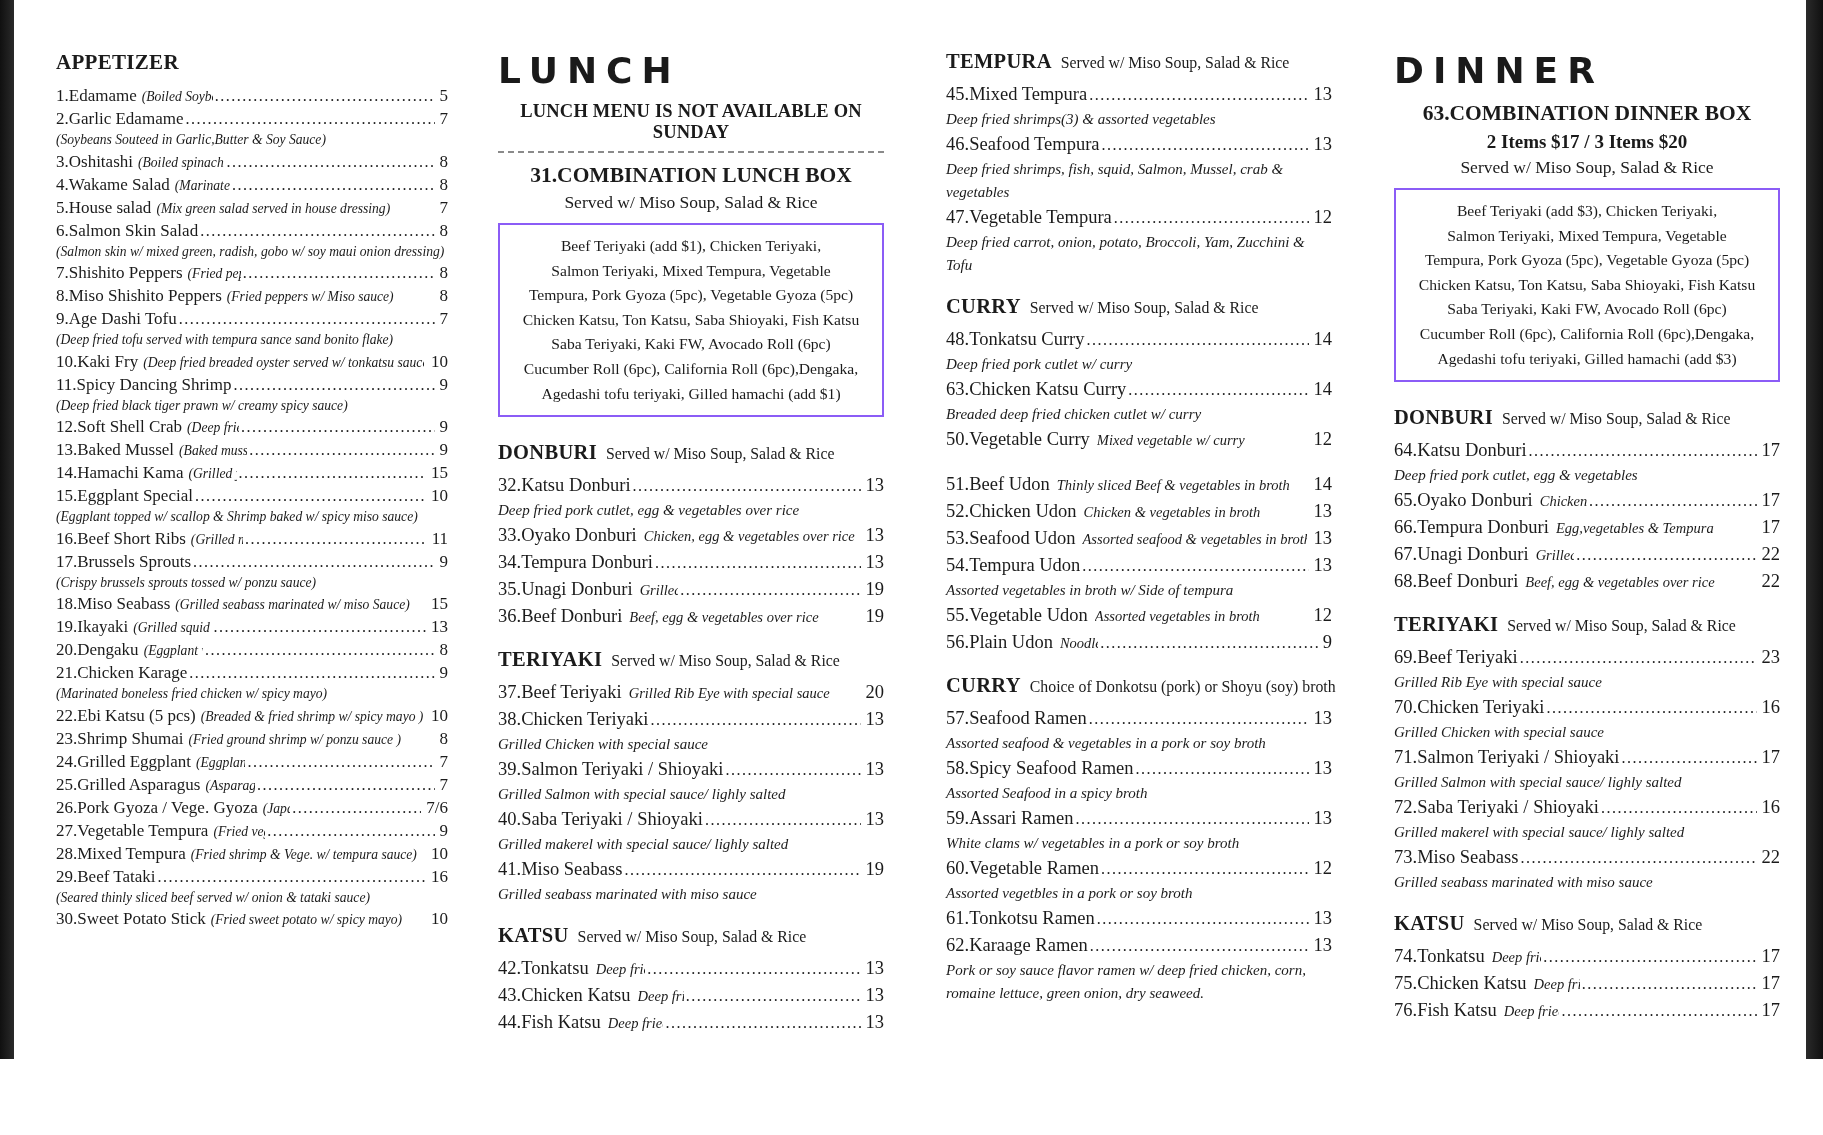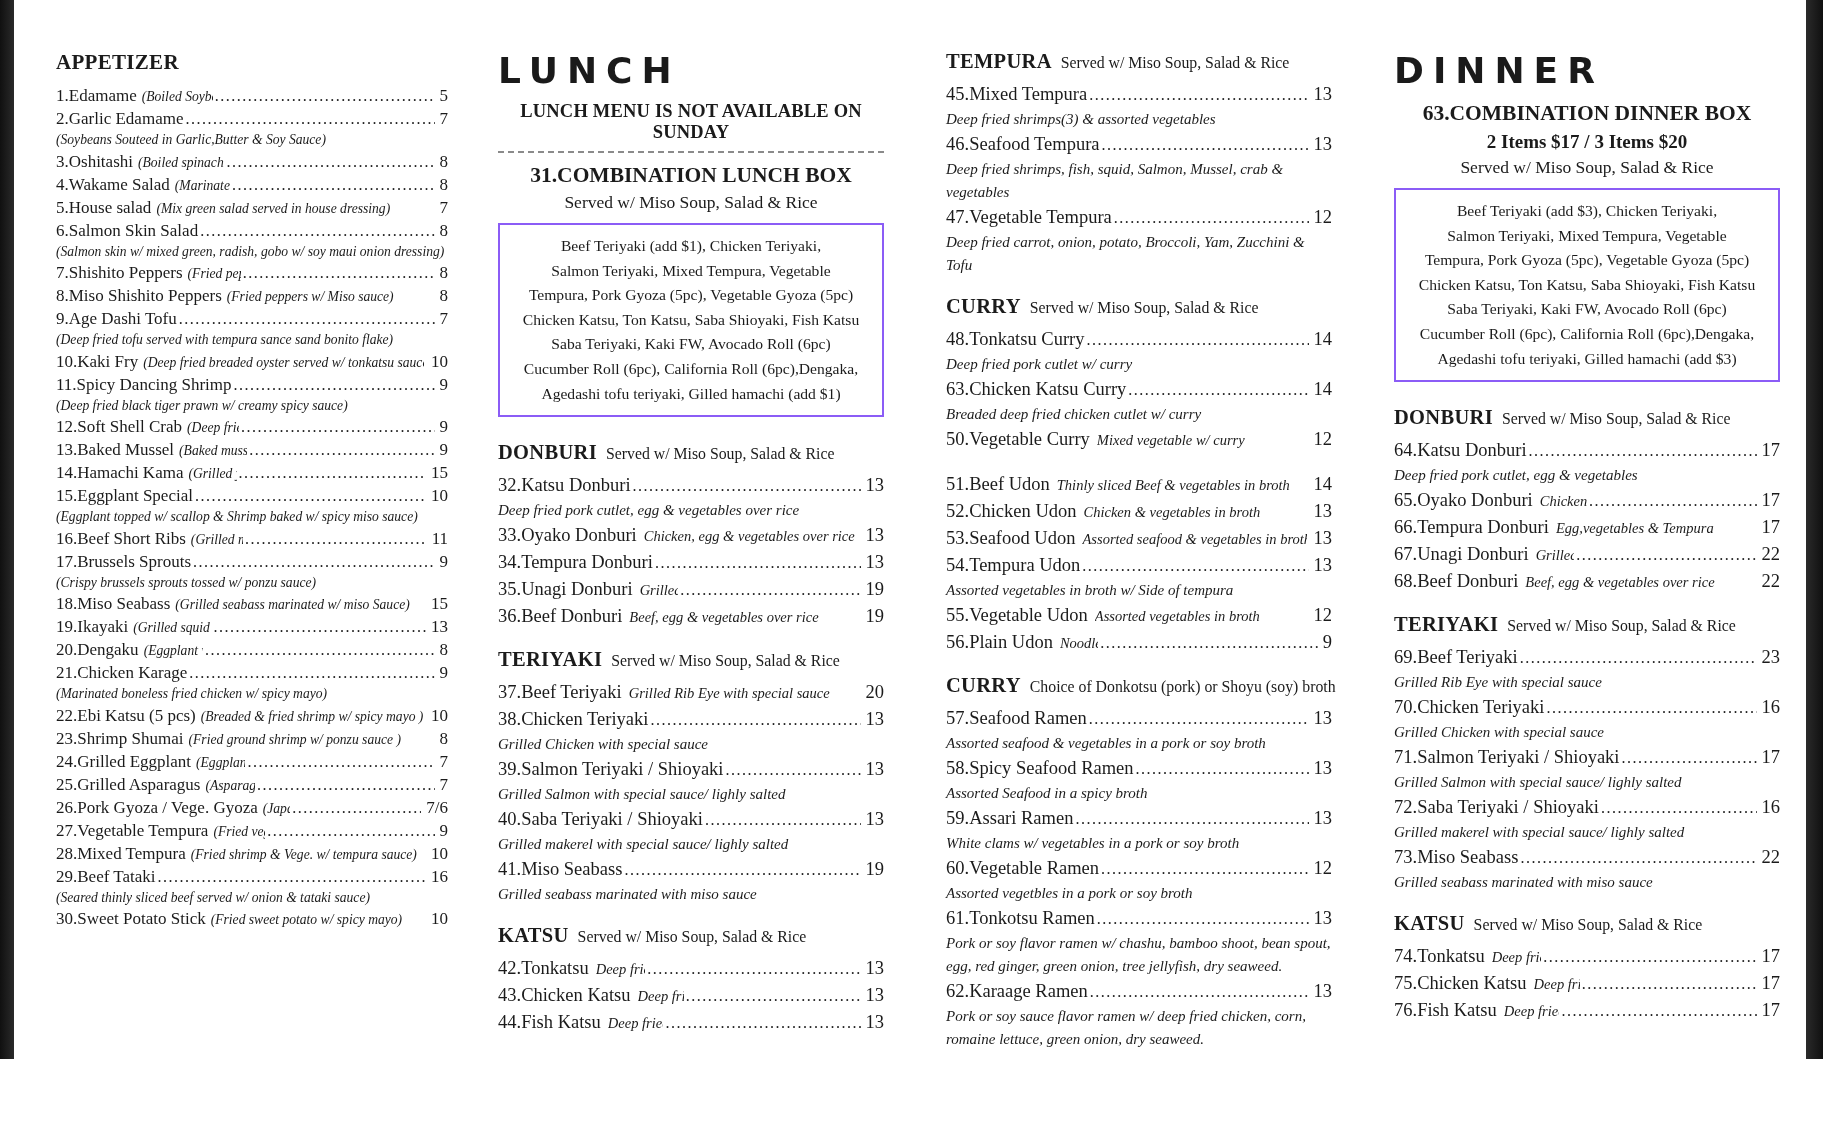--- a/index.html
+++ b/index.html
@@ -465,21 +465,20 @@
             <span class="i-name">60.Vegetable Ramen</span>
             <span class="dots"></span>
             <span class="i-price">12</span>
           </div>
           <div class="below">Assorted vegetbles in a pork or soy broth</div>
           <div class="item">
             <span class="i-name">61.Tonkotsu Ramen</span>
             <span class="dots"></span>
             <span class="i-price">13</span>
           </div>
-          <div class="below">Pork or soy flavor ramen w/ chashu, bamboo shoot, bean spout, egg, red ginger, green onion, tree jellyfish, dry seaweed.</div>
           <div class="item">
             <span class="i-name">62.Karaage Ramen</span>
             <span class="dots"></span>
             <span class="i-price">13</span>
           </div>
           <div class="below">Pork or soy sauce flavor ramen w/ deep fried chicken, corn, romaine lettuce, green onion, dry seaweed.</div>
         </div>
       </div>
       <div class="col">
         <div class="banner">DINNER</div>

